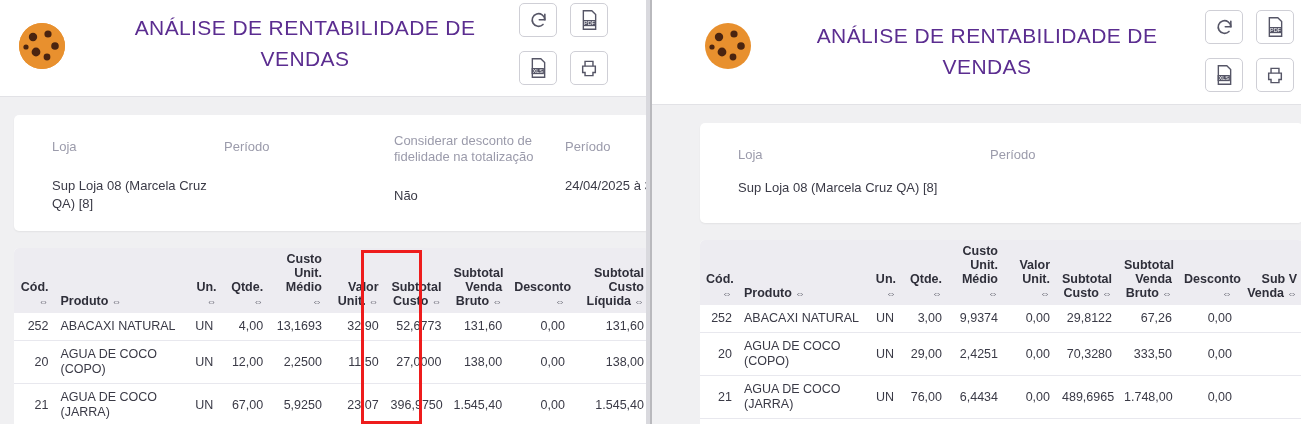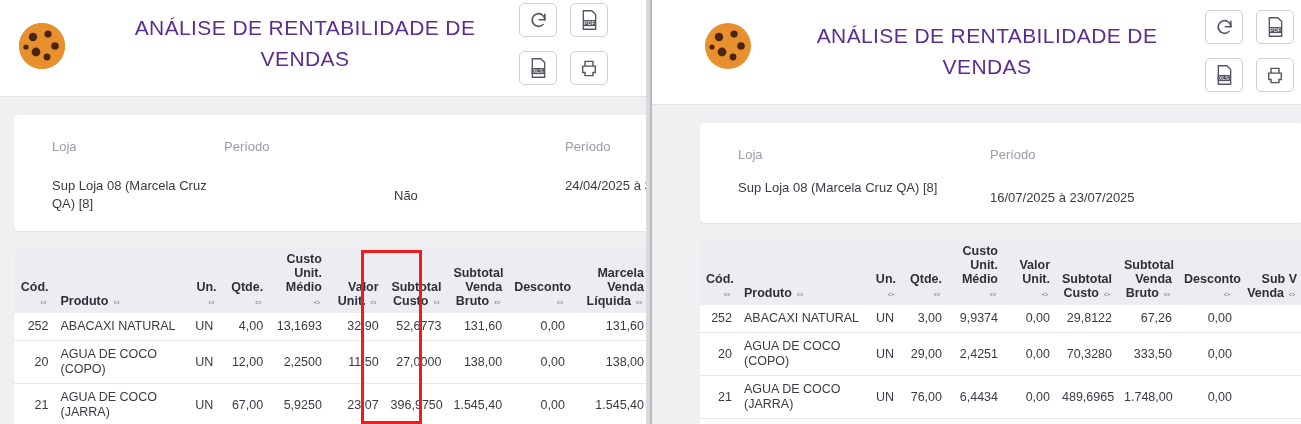--- a/index.html
+++ b/index.html
@@ -199,20 +199,21 @@
         <svg width="20" height="19" viewBox="0 0 24 24" fill="none" stroke="#555566" stroke-width="1.8">
           <path d="M7 9V3h10v6"></path>
           <path d="M4 9h16v8h-3v4H7v-4H4z"></path>
         </svg>
       </div>
     </div>
 
     <div class="filters" style="left:14px; top:115px; width:636px; height:116px;">
       <div class="flabel" style="left:38px; top:24px;">Loja</div>
       <div class="flabel" style="left:210px; top:24px;">Período</div>
+      <div class="flabel" style="left:380px; top:18px; width:170px;">Considerar desconto de fidelidade na totalização</div>
       <div class="flabel" style="left:551px; top:24px;">Período</div>
 
       <div class="fvalue" style="left:38px; top:62px; width:165px;">Sup Loja 08 (Marcela Cruz QA) [8]</div>
       <div class="fvalue" style="left:380px; top:72px;">Não</div>
       <div class="fvalue" style="left:551px; top:62px; width:95px;">24/04/2025 à 3</div>
     </div>
 
     <div class="table-wrap" style="left:14px; top:248px; width:636px; height:176px;">
       <table class="grid" id="left-grid">
         <colgroup>
@@ -231,21 +232,21 @@
             <tr>
               <th class="ta-r"><span>Cód.</span><span class="sorticon">⇔</span></th>
               <th class="ta-l"><span>Produto</span><span class="sorticon">⇔</span></th>
               <th class="ta-r"><span>Un.</span><span class="sorticon">⇔</span></th>
               <th class="ta-r"><span>Qtde.</span><span class="sorticon">⇔</span></th>
               <th class="ta-r"><span>Custo Unit. Médio</span><span class="sorticon">⇔</span></th>
               <th class="ta-r"><span>Valor Unit.</span><span class="sorticon">⇔</span></th>
               <th class="ta-r"><span>Subtotal Custo</span><span class="sorticon">⇔</span></th>
               <th class="ta-r"><span>Subtotal Venda Bruto</span><span class="sorticon">⇔</span></th>
               <th class="ta-r"><span>Desconto</span><span class="sorticon">⇔</span></th>
-              <th class="ta-r"><span>Marcela Venda Líquida</span><span class="sorticon">⇔</span></th>
+              <th class="ta-r"><span>Subtotal Custo Líquida</span><span class="sorticon">⇔</span></th>
             </tr>
           </thead>
         <tbody>
             <tr>
               <td class="ta-r">252</td>
               <td class="ta-l">ABACAXI NATURAL</td>
               <td class="ta-c">UN</td>
               <td class="ta-r">4,00</td>
               <td class="ta-r">13,1693</td>
               <td class="ta-r">32,90</td>
@@ -335,21 +336,20 @@
           <path d="M7 9V3h10v6"></path>
           <path d="M4 9h16v8h-3v4H7v-4H4z"></path>
         </svg>
       </div>
     </div>
 
     <div class="filters" style="left:48px; top:123px; width:603px; height:100px;">
       <div class="flabel" style="left:38px; top:24px;">Loja</div>
       <div class="flabel" style="left:290px; top:24px;">Período</div>
       <div class="fvalue" style="left:38px; top:56px; width:230px;">Sup Loja 08 (Marcela Cruz QA) [8]</div>
-      <div class="fvalue" style="left:290px; top:66px; width:230px;">16/07/2025 à 23/07/2025</div>
     </div>
 
     <div class="table-wrap" style="left:48px; top:240px; width:603px; height:184px;">
       <table class="grid" id="right-grid">
         <colgroup>
           <col style="width:38px">
             <col style="width:130px">
             <col style="width:34px">
             <col style="width:46px">
           <col style="width:56px">

